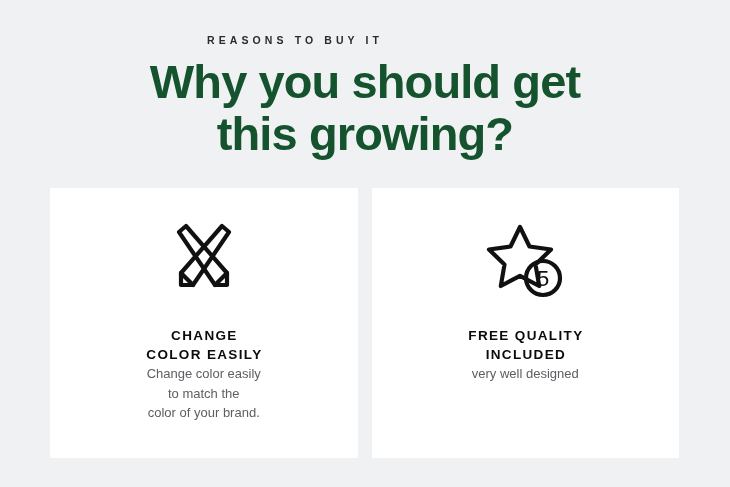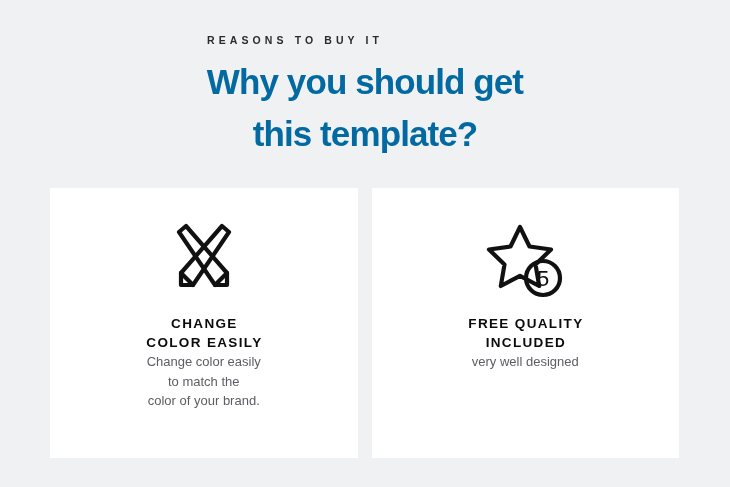--- a/index.html
+++ b/index.html
@@ -17,25 +17,25 @@
     text-align:center;
     font-size:10.5px;
     font-weight:700;
     letter-spacing:4.1px;
     color:#2b2b2f;
     text-indent:4.1px;
   }
   .heading {
     position:absolute; top:56px; left:0; width:730px;
     text-align:center;
-    font-size:35px;
+    font-size:47px;
     font-weight:700;
     line-height:52px;
     letter-spacing:-0.9px;
-    color:#0369a1;
+    color:#14532d;
   }
   .heading .line { display:block; }
 
   
   .cards {
     position:absolute;
     left:50px; top:188px;
     width:629px; height:270px;
     display:flex;
     gap:14px;
@@ -50,21 +50,21 @@
   }
   .icon-wrap {
     height:96px;
     display:flex;
     align-items:center;
     justify-content:center;
   }
   .icon-wrap svg { display:block; }
 
   .card-title {
-    margin-top:6px;
+    margin-top:18px;
     text-align:center;
     font-size:13.5px;
     font-weight:700;
     letter-spacing:1.35px;
     line-height:19px;
     color:#0b0b0d;
     text-indent:1.35px;
   }
   .card-title .line { display:block; }
 
@@ -80,21 +80,21 @@
 </style>
 </head>
 <body>
 
 <div class="page">
 
   <div class="eyebrow">REASONS TO BUY IT</div>
 
   <h1 class="heading">
     <span class="line">Why you should get</span>
-    <span class="line">this template?</span>
+    <span class="line">this growing?</span>
   </h1>
 
   <div class="cards">
 
     <div class="card">
       <div class="icon-wrap">
         <svg width="78" height="78" viewBox="0 0 78 78" fill="none" stroke="#111111" stroke-width="4.2" stroke-linecap="round" stroke-linejoin="round">
 
           <path d="M14 11 L21 5 L62 52 L62 64 L50 64 Z"></path>
           <path d="M50 64 L62 52"></path>

